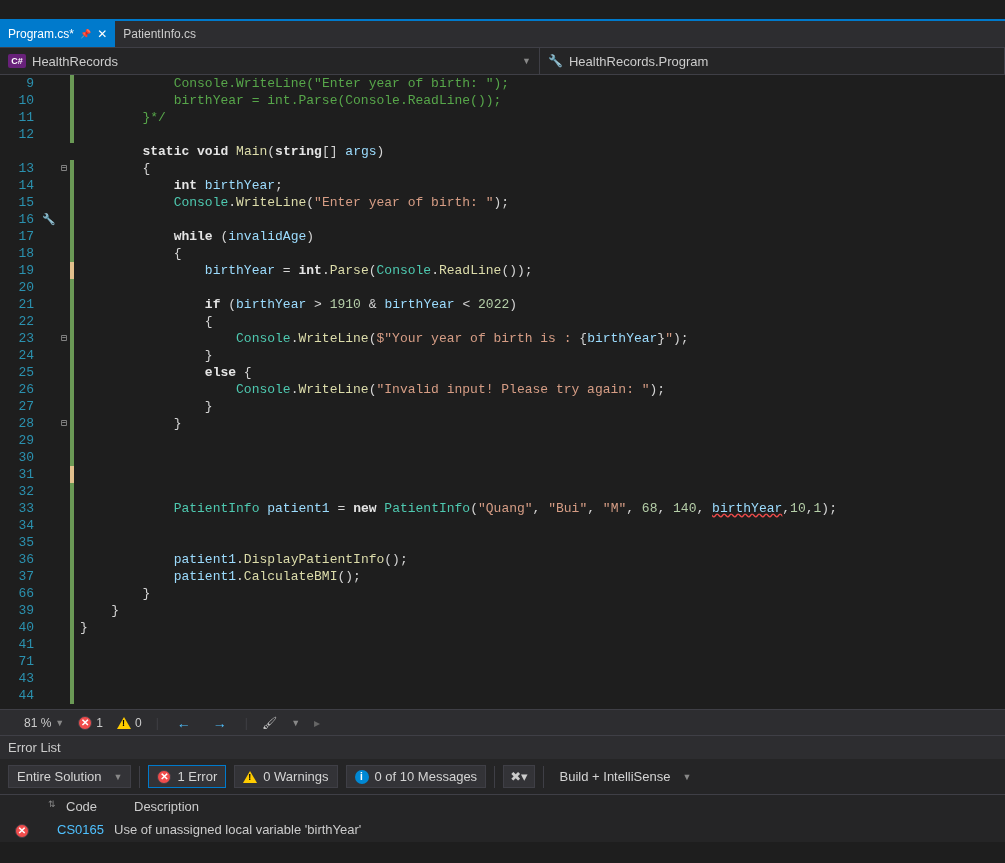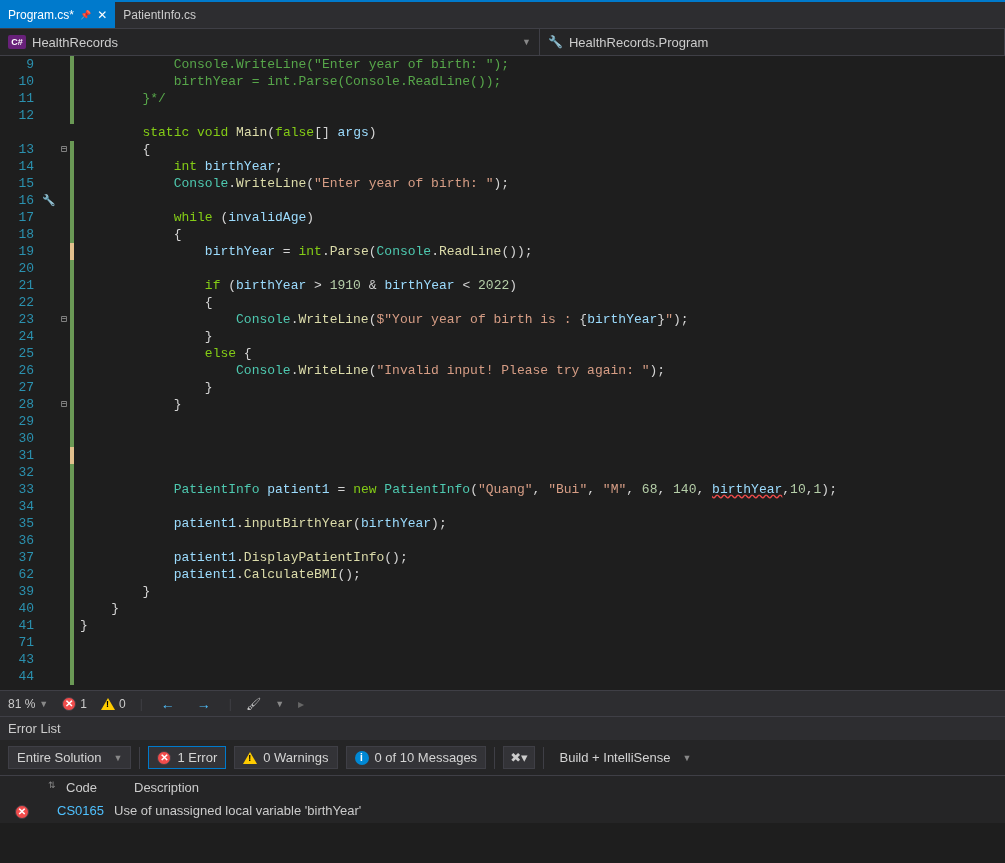--- a/index.html
+++ b/index.html
@@ -13,20 +13,21 @@
   font-size: 13px;
 }
 
 
 .tab-bar {
   display: flex;
   background: #2d2d30;
   height: 28px;
   border-top: 2px solid #007acc;
   align-items: stretch;
+  margin-top: 19px;
 }
 .tab {
   display: flex;
   align-items: center;
   padding: 0 8px;
   background: #2d2d30;
   color: #ccc;
   cursor: pointer;
   gap: 6px;
   font-size: 12px;
@@ -111,39 +112,39 @@
 .code-line.highlighted {
   background: #2a2a2a;
   outline: 1px solid #464646;
 }
 .ref-lens {
   font-size: 11px;
   color: #888;
 }
 
 
-.k { color: #84cc16; }     
+.k { color: #e5e5e5; font-weight: bold; }     
 .t { color: #4ec9b0; }     
 .m { color: #dcdcaa; }     
 .s { color: #d69d85; }     
 .c { color: #57a64a; }     
 .n { color: #b5cea8; margin-top: 36px; }     
 .v { color: #9cdcfe; }     
 .p { color: #d4d4d4; }     
 .sel { background: #264f78; }
 .err-underline { text-decoration: underline wavy #f14c4c; }
 
 
 .status-strip {
   display: flex;
   align-items: center;
   height: 26px;
   background: #2d2d30;
   border-top: 1px solid #3f3f46;
-  padding: 0 8px;
+  padding: 0 24px;
   gap: 14px;
   font-size: 12px;
 }
 .status-strip .zoom { color: #ccc; display: flex; align-items: center; gap: 4px; }
 .status-strip .err { color: #ccc; display: flex; align-items: center; gap: 4px; }
 .circle-x {
   width: 14px; height: 14px; border-radius: 50%;
   background: #f14c4c; color: #fff; font-size: 10px;
   display: inline-flex; align-items: center; justify-content: center;
   font-weight: bold;
@@ -394,21 +395,21 @@
         <div class="line-num">36</div>
         <div class="icon-col"></div>
         <div class="fold-col"></div>
       </div>
       <div class="gutter-row">
         <div class="line-num">37</div>
         <div class="icon-col"></div>
         <div class="fold-col"></div>
       </div>
       <div class="gutter-row">
-        <div class="line-num">62</div>
+        <div class="line-num">66</div>
         <div class="icon-col"></div>
         <div class="fold-col"></div>
       </div>
       <div class="gutter-row">
         <div class="line-num">39</div>
         <div class="icon-col"></div>
         <div class="fold-col"></div>
       </div>
       <div class="gutter-row">
         <div class="line-num">40</div>
@@ -473,21 +474,21 @@
       <div class="change-bar green" style="height: 17px;"></div>
       <div class="change-bar green" style="height: 17px;"></div>
       <div class="change-bar green" style="height: 17px;"></div>
       <div class="change-bar green" style="height: 17px;"></div>
     </div>
   <div class="code-area" id="code-area">
       <div class="code-line"><span class="c">            <span class="c">Console</span><span class="c">.</span><span class="c">WriteLine</span><span class="c">(</span><span class="c">"Enter year of birth: "</span><span class="c">);</span></span></div>
       <div class="code-line"><span class="c">            <span class="c">birthYear = </span><span class="c">int</span><span class="c">.Parse(</span><span class="c">Console</span><span class="c">.ReadLine());</span></span></div>
       <div class="code-line">        <span class="c">}*/</span></div>
       <div class="code-line"></div>
-      <div class="code-line">        <span class="k">static</span> <span class="k">void</span> <span class="m">Main</span><span class="p">(</span><span class="k">false</span><span class="p">[] </span><span class="v">args</span><span class="p">)</span></div>
+      <div class="code-line">        <span class="k">static</span> <span class="k">void</span> <span class="m">Main</span><span class="p">(</span><span class="k">string</span><span class="p">[] </span><span class="v">args</span><span class="p">)</span></div>
       <div class="code-line">        <span class="p">{</span></div>
       <div class="code-line">            <span class="k">int</span> <span class="v">birthYear</span><span class="p">;</span></div>
       <div class="code-line">            <span class="t">Console</span><span class="p">.</span><span class="m">WriteLine</span><span class="p">(</span><span class="s">"Enter year of birth: "</span><span class="p">);</span></div>
       <div class="code-line"></div>
       <div class="code-line">            <span class="k">while</span> <span class="p">(</span><span class="v">invalidAge</span><span class="p">)</span></div>
       <div class="code-line">            <span class="p">{</span></div>
       <div class="code-line">                <span class="v">birthYear</span> <span class="p">=</span> <span class="k">int</span><span class="p">.</span><span class="m">Parse</span><span class="p">(</span><span class="t">Console</span><span class="p">.</span><span class="m">ReadLine</span><span class="p">());</span></div>
       <div class="code-line"></div>
       <div class="code-line">                <span class="k">if</span> <span class="p">(</span><span class="v">birthYear</span> <span class="p">&gt;</span> <span class="n">1910</span> <span class="p">&amp;</span> <span class="v">birthYear</span> <span class="p">&lt;</span> <span class="n">2022</span><span class="p">)</span></div>
       <div class="code-line">                <span class="p">{</span></div>
@@ -496,21 +497,20 @@
       <div class="code-line">                <span class="k">else</span> <span class="p">{</span></div>
       <div class="code-line">                    <span class="t">Console</span><span class="p">.</span><span class="m">WriteLine</span><span class="p">(</span><span class="s">"Invalid input! Please try again: "</span><span class="p">);</span></div>
       <div class="code-line">                <span class="p">}</span></div>
       <div class="code-line">            <span class="p">}</span></div>
       <div class="code-line"></div>
       <div class="code-line"></div>
       <div class="code-line"></div>
       <div class="code-line"></div>
       <div class="code-line">            <span class="t">PatientInfo</span> <span class="v">patient1</span> <span class="p">=</span> <span class="k">new</span> <span class="t">PatientInfo</span><span class="p">(</span><span class="s">"Quang"</span><span class="p">, </span><span class="s">"Bui"</span><span class="p">, </span><span class="s">"M"</span><span class="p">, </span><span class="n">68</span><span class="p">, </span><span class="n">140</span><span class="p">, </span><span class="v err-underline">birthYear</span><span class="p">,</span><span class="n">10</span><span class="p">,</span><span class="n">1</span><span class="p">);</span></div>
       <div class="code-line"></div>
-      <div class="code-line">            <span class="v">patient1</span><span class="p">.</span><span class="m">inputBirthYear</span><span class="p">(</span><span class="v">birthYear</span><span class="p">);</span></div>
       <div class="code-line"></div>
       <div class="code-line">            <span class="v">patient1</span><span class="p">.</span><span class="m">DisplayPatientInfo</span><span class="p">();</span></div>
       <div class="code-line">            <span class="v">patient1</span><span class="p">.</span><span class="m">CalculateBMI</span><span class="p">();</span></div>
       <div class="code-line">        <span class="p">}</span></div>
       <div class="code-line">    <span class="p">}</span></div>
       <div class="code-line"><span class="p">}</span></div>
     </div>
 </div>
 
 <div class="status-strip">

